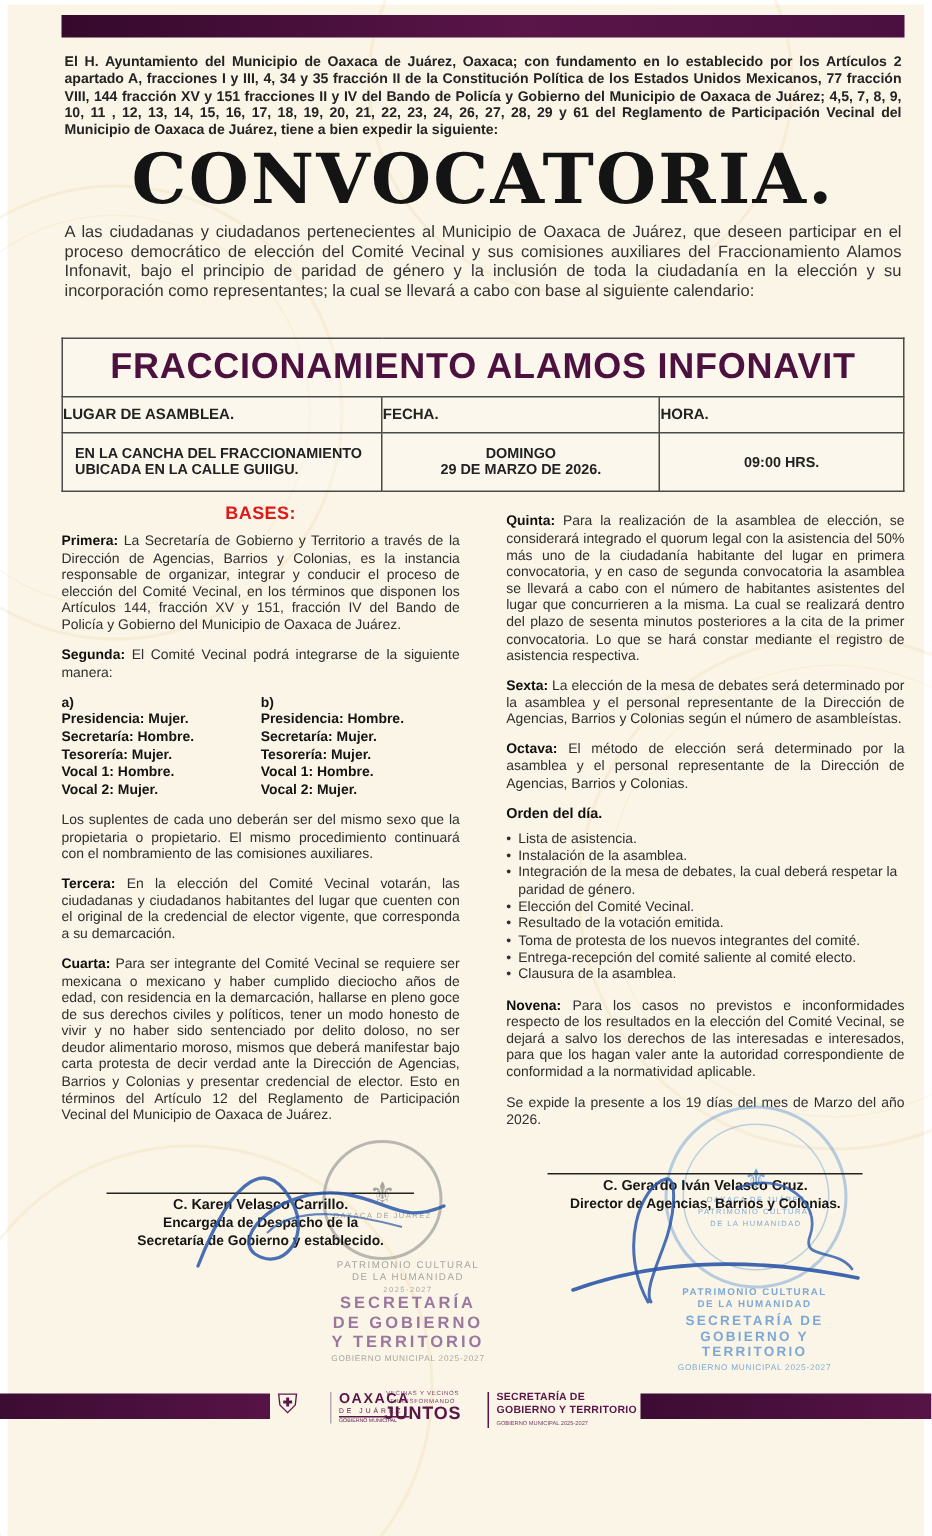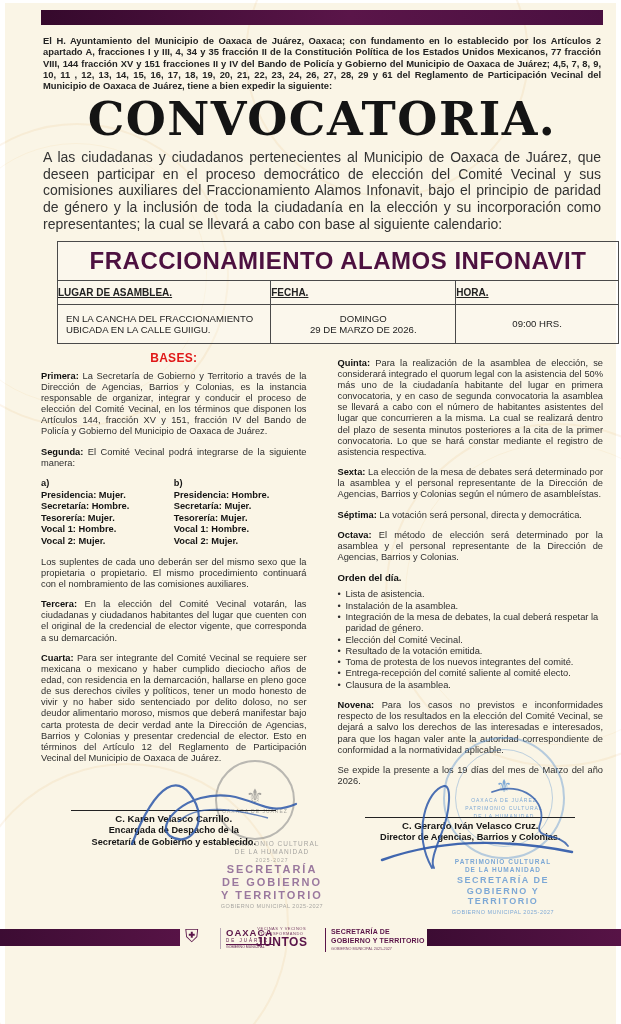--- a/index.html
+++ b/index.html
@@ -22,30 +22,30 @@
 
   .hdr-p{margin:10px 2px 0;font-size:9.4px;line-height:1.2;font-weight:bold;
     text-align:justify;color:#232323;}
 
   .doc-title{
     margin:4px 0 0;text-align:center;
     font-family:"DejaVu Serif","Liberation Serif",serif;
     font-weight:bold;font-size:46px;letter-spacing:1.5px;color:#141414;line-height:1.05;
   }
 
-  .intro-p{margin:5px 2px 8px;font-size:14px;line-height:1.2;text-align:justify;color:#333;}
-
-  table.sched{width:100%;border-collapse:collapse;background:rgba(255,255,255,.25);margin-left:16px;}
+  .intro-p{margin:5px 2px 24px;font-size:11px;line-height:1.2;text-align:justify;color:#333;}
+
+  table.sched{width:100%;border-collapse:collapse;background:rgba(255,255,255,.25);}
   table.sched td{border:1.4px solid #4a4a4a;}
   .sched .ttl{
     text-align:center;font-weight:bold;font-size:24px;color:#4d1140;
     padding:5px 4px;letter-spacing:.5px;
   }
-  .sched .colh{font-size:10px;font-weight:bold;color:#222;padding:6px 0;text-decoration:underline;}
-  .sched .cell{font-size:9.6px;font-weight:normal;color:#222;padding:8px 8px;}
+  .sched .colh{font-size:10px;font-weight:bold;color:#222;padding:6px 0;}
+  .sched .cell{font-size:9.6px;font-weight:bold;color:#222;padding:8px 8px;}
   .sched .c{text-align:center;}
 
   .bases-wrap{display:flex;gap:31px;margin-top:7px;}
   .colL,.colR{width:274px;}
   .bases-h{font-size:12px;font-weight:bold;color:#e01818;text-align:center;margin:0 0 6px;letter-spacing:.3px;}
   .p{font-size:9.3px;line-height:1.2;text-align:justify;color:#2e2e2e;margin:0 0 9px;}
   .lbl{font-weight:bold;color:#101010;}
   .committee{display:flex;margin:2px 0 9px;}
   .committee .cc{width:50%;font-size:9.3px;line-height:1.25;font-weight:bold;color:#141414;}
   .orden-h{font-size:9.6px;font-weight:bold;color:#101010;margin:0 0 6px;}
@@ -194,21 +194,20 @@
         <div class="sig-title">Encargada de Despacho de la</div>
         <div class="sig-title">Secretaría de Gobierno y establecido.</div>
       </div>
     </div>
 
     <div class="colR" style="padding-top:7px;">
       <p class="p"><span class="lbl">Quinta:</span> <span>Para la realización de la asamblea de elección, se considerará integrado el quorum legal con la asistencia del 50% más uno de la ciudadanía habitante del lugar en primera convocatoria, y en caso de segunda convocatoria la asamblea se llevará a cabo con el número de habitantes asistentes del lugar que concurrieren a la misma. La cual se realizará dentro del plazo de sesenta minutos posteriores a la cita de la primer convocatoria. Lo que se hará constar mediante el registro de asistencia respectiva.</span></p>
 
       <p class="p"><span class="lbl">Sexta:</span> <span>La elección de la mesa de debates será determinado por la asamblea y el personal representante de la Dirección de Agencias, Barrios y Colonias según el número de asambleístas.</span></p>
 
-      <p class="p"><span class="lbl">Séptima:</span> <span>La votación será personal, directa y democrática.</span></p>
 
       <p class="p"><span class="lbl">Octava:</span> <span>El método de elección será determinado por la asamblea y el personal representante de la Dirección de Agencias, Barrios y Colonias.</span></p>
 
       <div class="orden-h">Orden del día.</div>
       <ul class="orden">
         <li>Lista de asistencia.</li>
         <li>Instalación de la asamblea.</li>
         <li>Integración de la mesa de debates, la cual deberá respetar la paridad de género.</li>
         <li>Elección del Comité Vecinal.</li>
         <li>Resultado de la votación emitida.</li>

